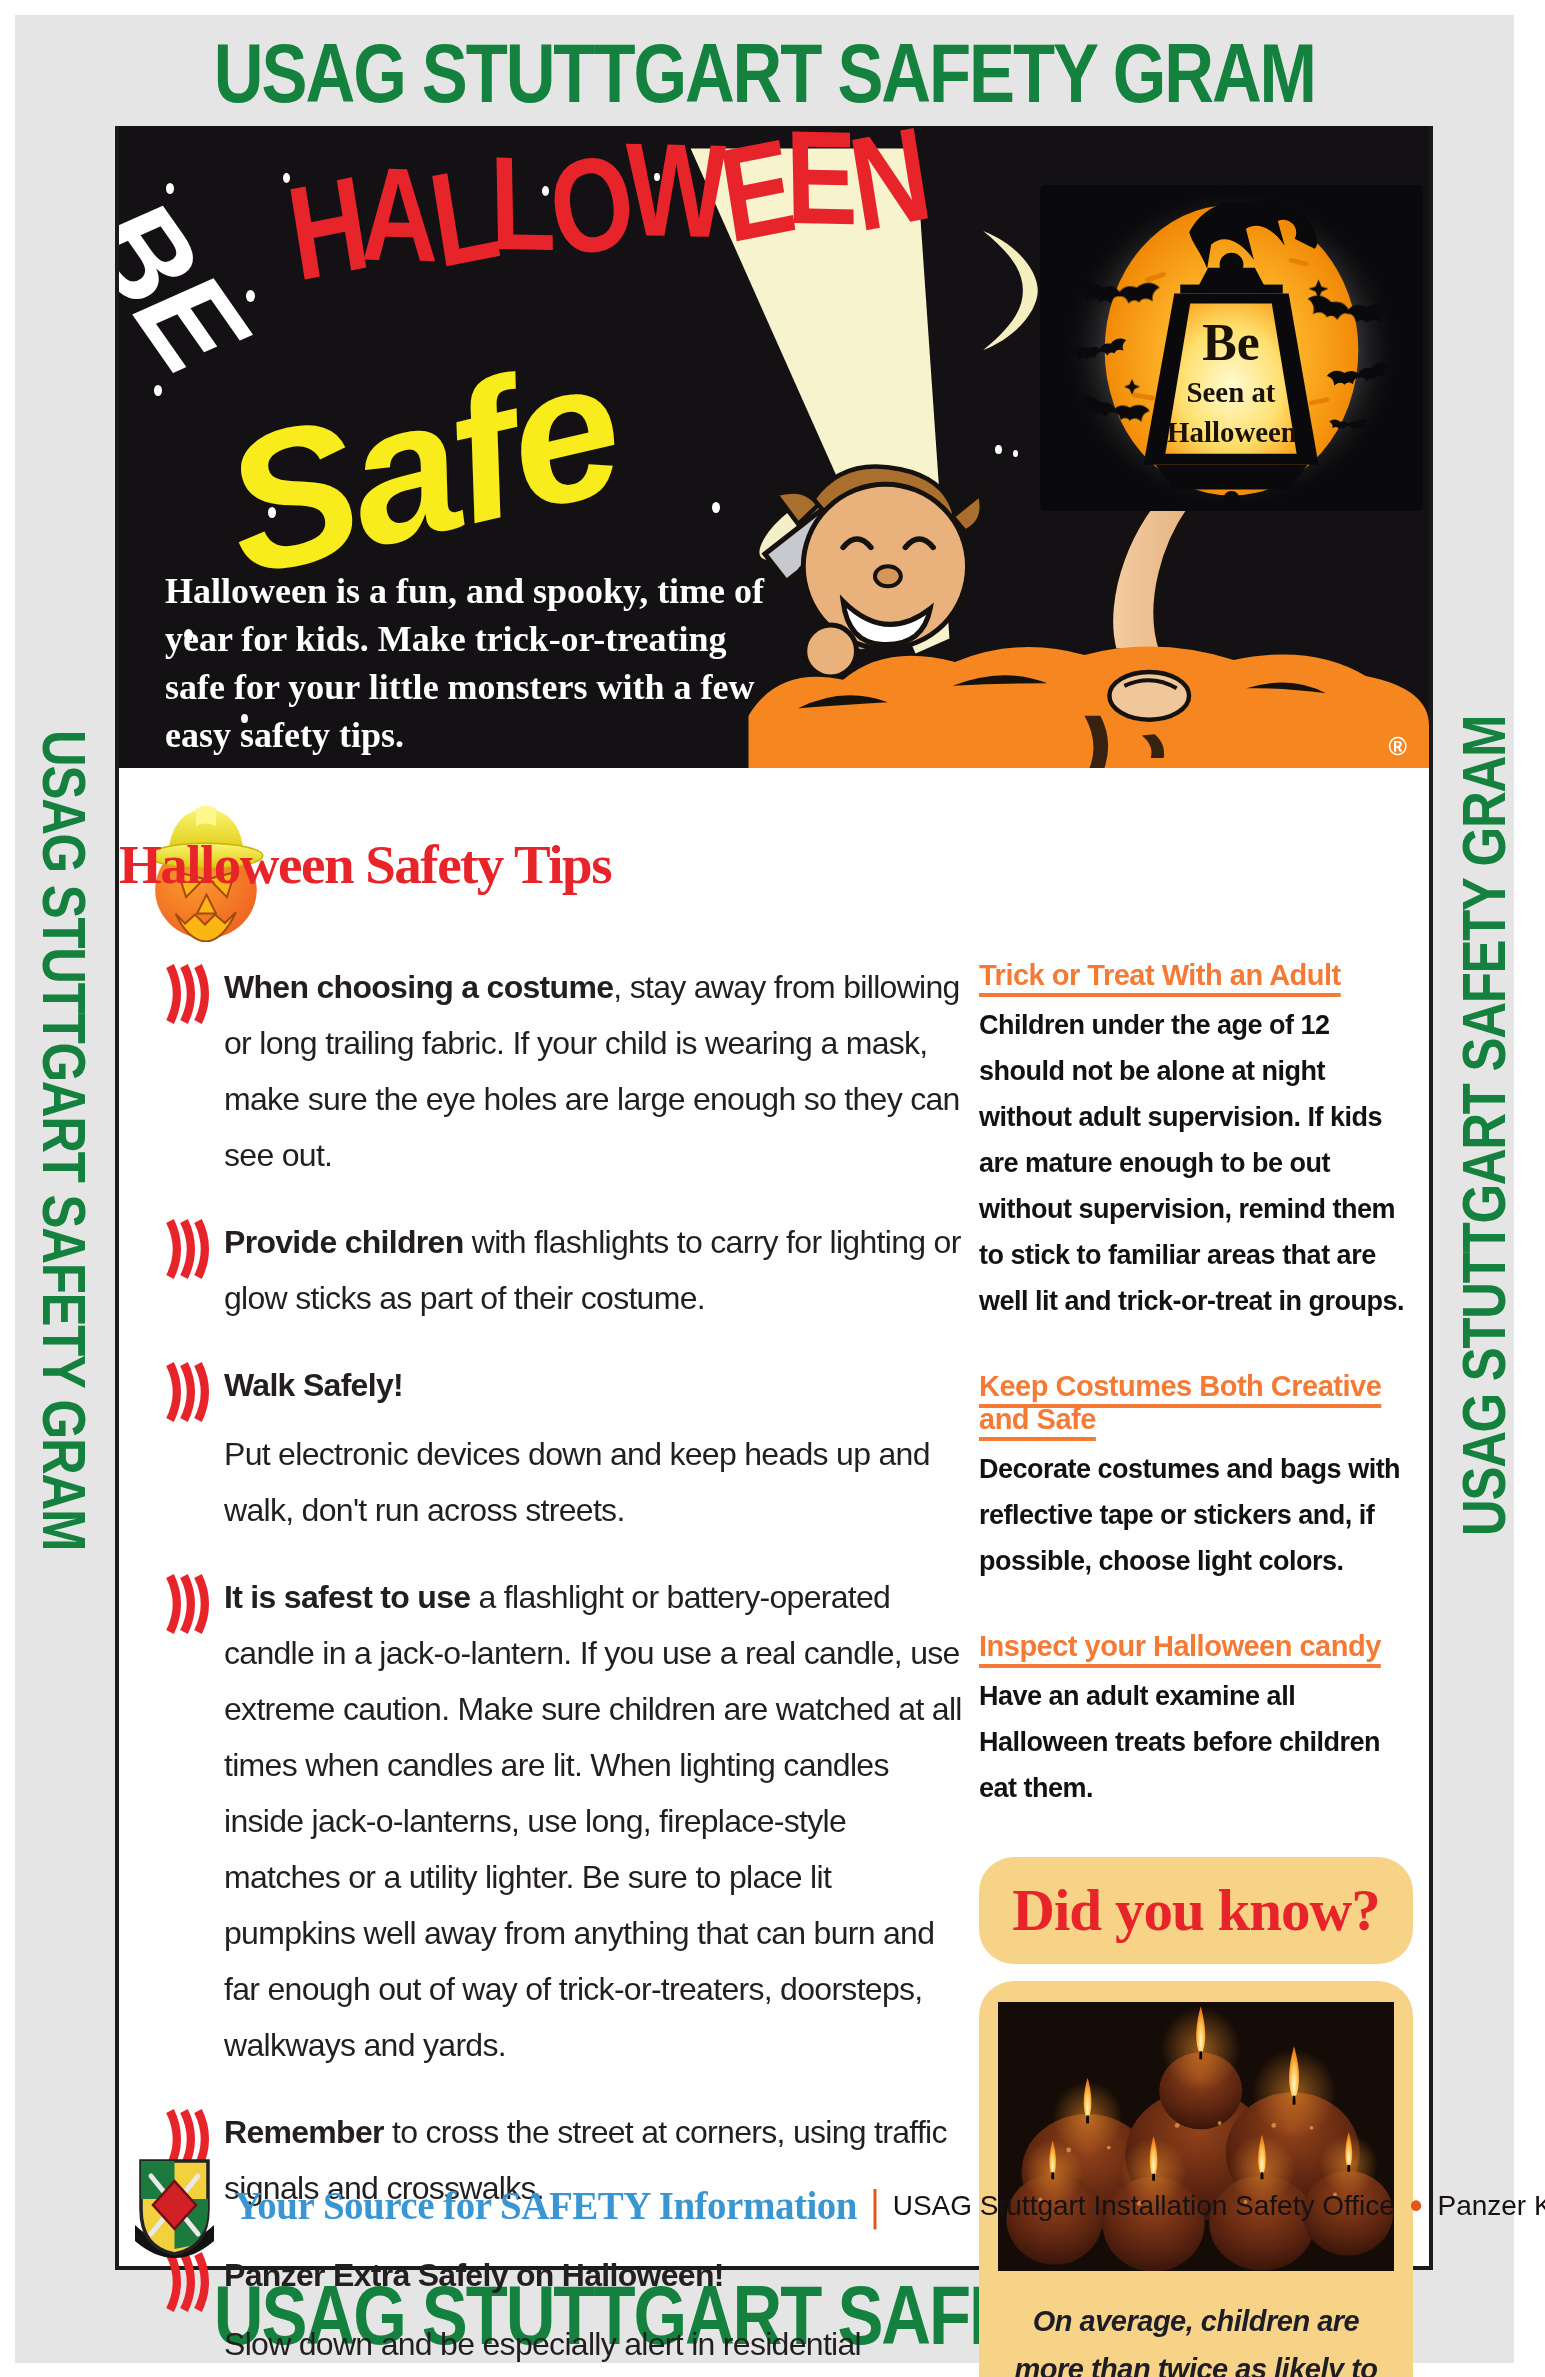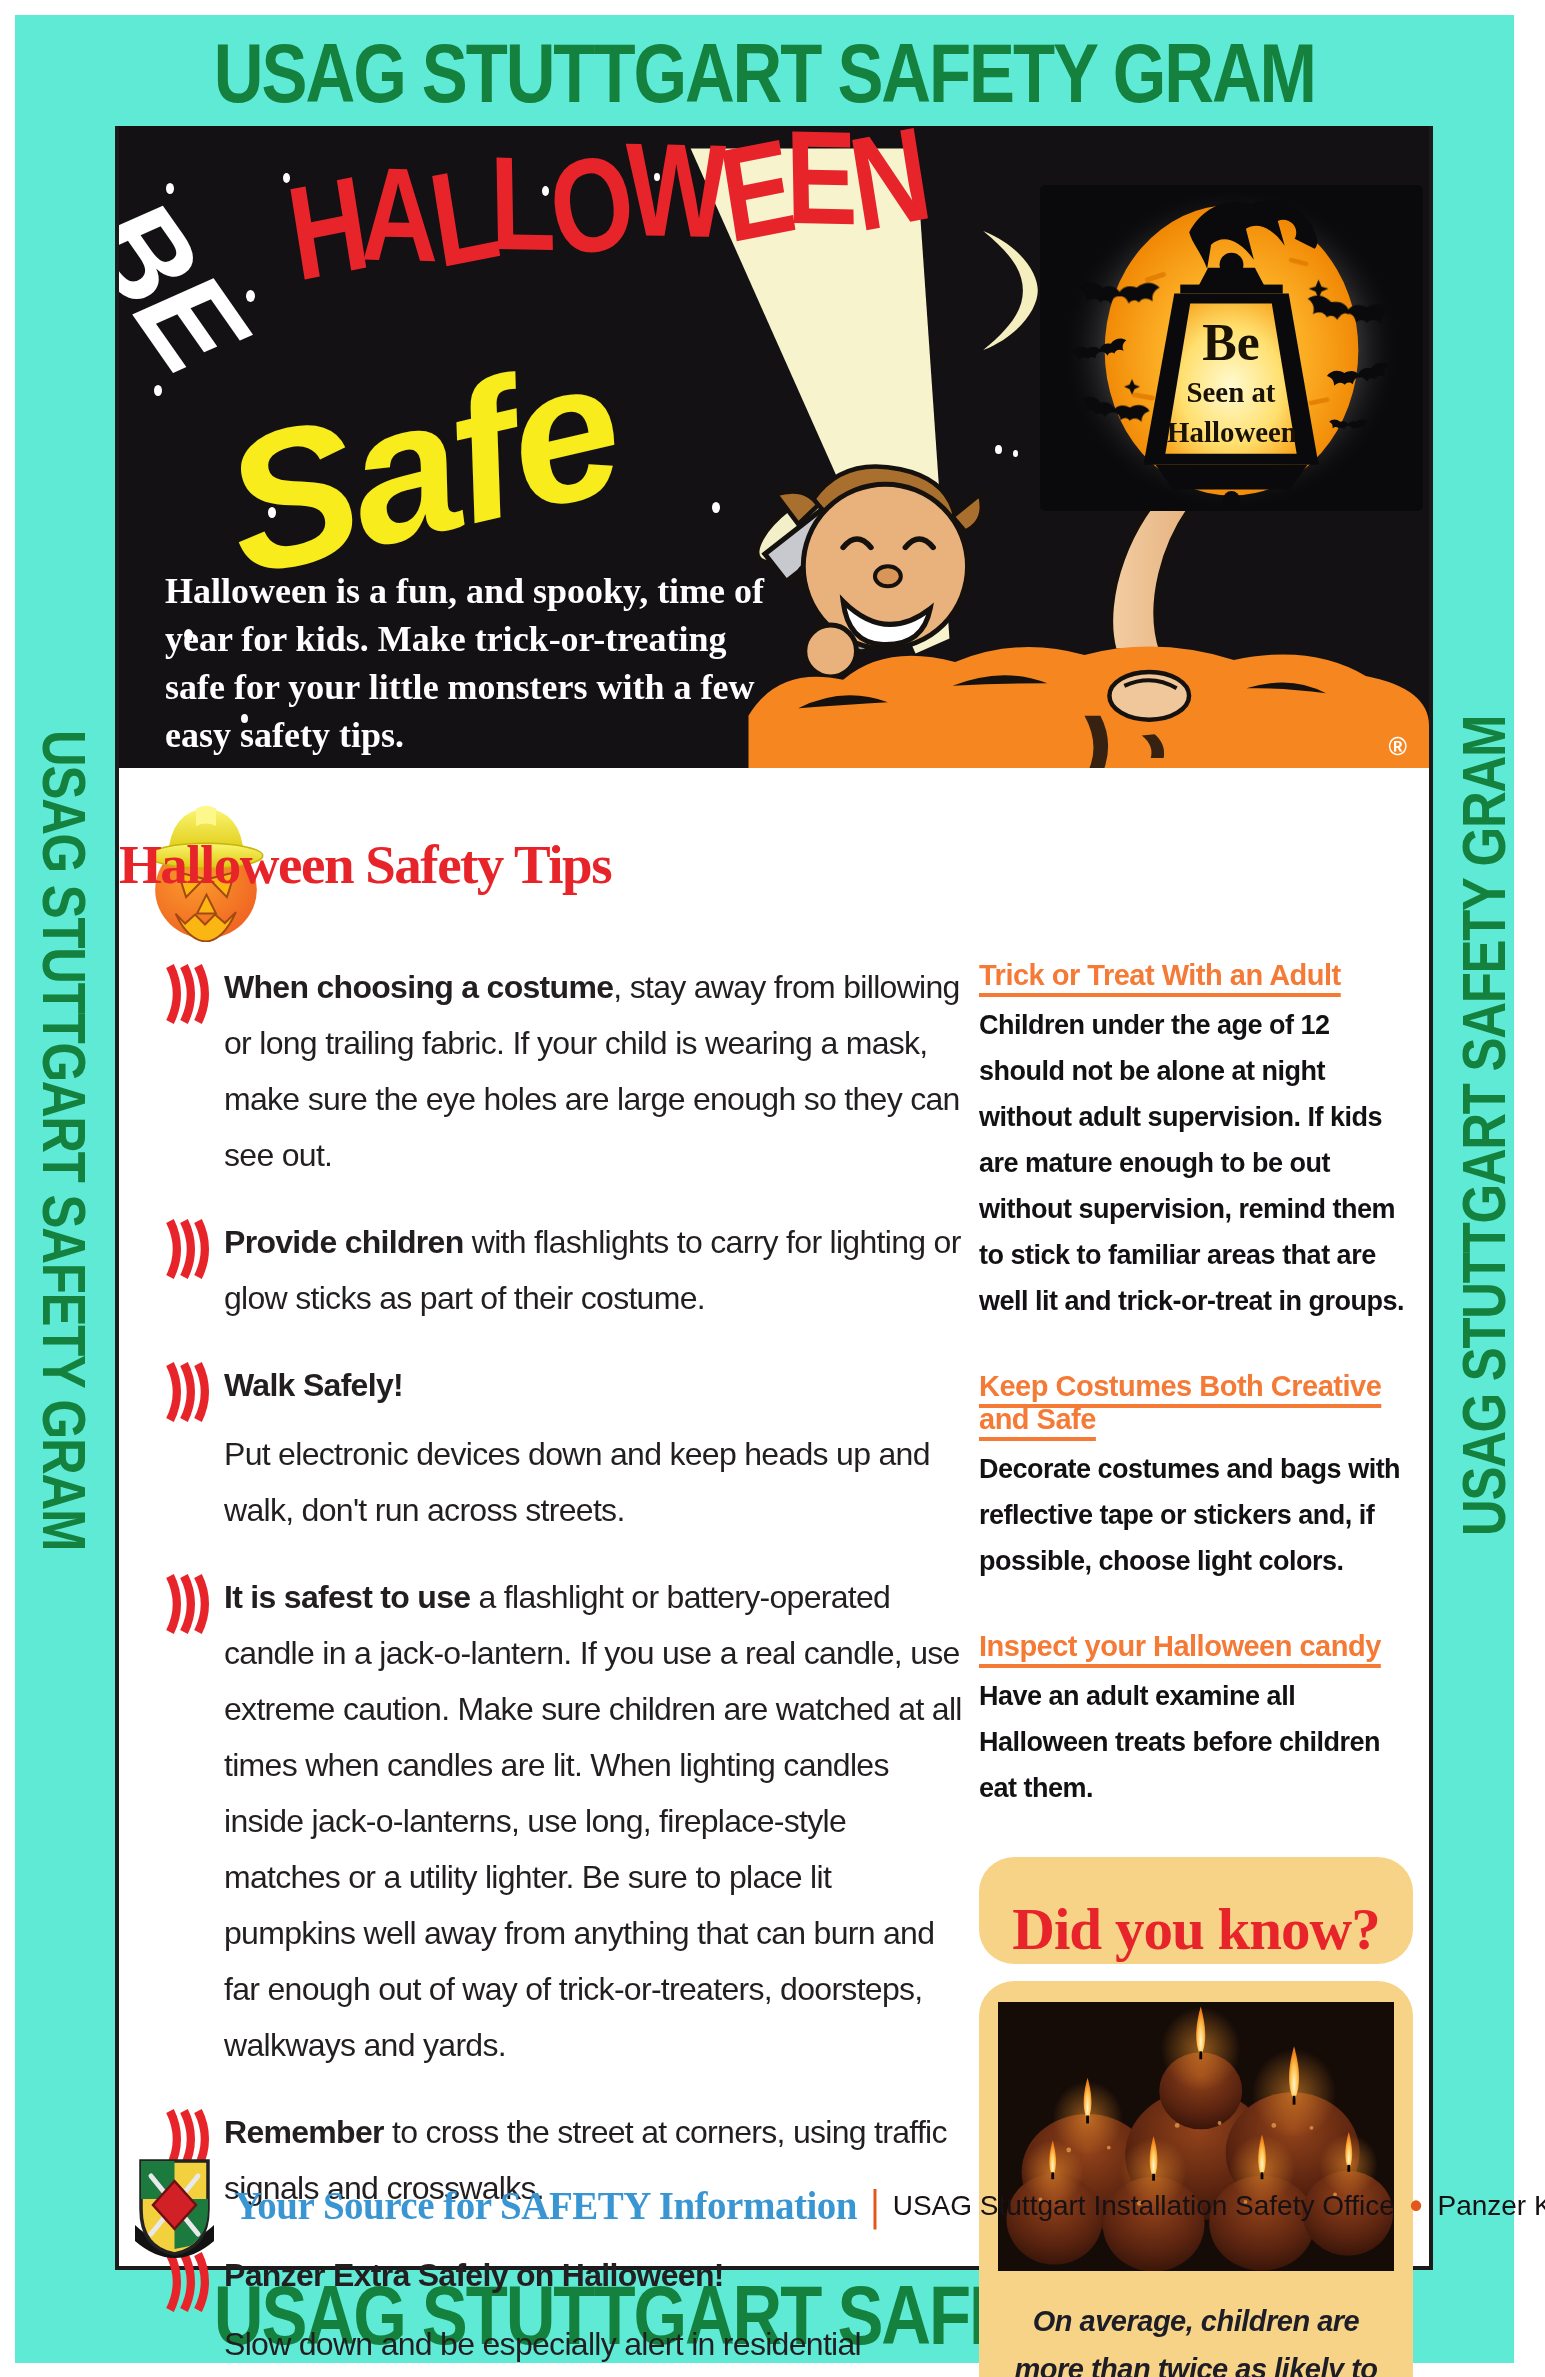--- a/index.html
+++ b/index.html
@@ -1,18 +1,18 @@
 <!DOCTYPE html>
 <html style="font-size:8px"><head>
 <meta charset="utf-8">
 <style>
   html,body{margin:0;padding:0;background:#ffffff;}
   .page{position:relative;width:1545px;height:2377px;background:#ffffff;overflow:hidden;
         font-family:"Liberation Sans",sans-serif;}
-  .poster{position:absolute;left:15px;top:15px;width:1499px;height:2348px;background:#5eead4;}
+  .poster{position:absolute;left:15px;top:15px;width:1499px;height:2348px;background:#e5e5e5;}
 
   
   .band{position:absolute;left:0;width:100%;display:flex;align-items:center;justify-content:center;}
   .band-top{top:0;height:117px;}
   .band-bottom{bottom:0;height:95px;}
   .band span{font-weight:bold;font-size:84px;color:#15813f;letter-spacing:-2.5px;white-space:nowrap;
              transform:scaleX(0.82);display:inline-block;}
 
   
   .vanchor{position:absolute;width:0;height:0;}
@@ -61,21 +61,21 @@
   .tip .chev{flex:0 0 47px;padding-top:5px;}
   .tip p{margin:0;flex:1;font-size:32px;line-height:56px;letter-spacing:-0.7px;color:#231f20;}
   .tip p b{letter-spacing:-0.7px;}
   .tip.block p b{display:block;margin-bottom:13px;}
 
   .section{margin:0 0 46px 0;}
   .section h3{margin:0 0 10px 0;color:#f47a36;font-size:29px;font-weight:bold;letter-spacing:-0.5px;
       text-decoration:underline;text-decoration-thickness:3.5px;text-underline-offset:8px;}
   .section p{margin:0;font-weight:bold;font-size:27px;line-height:46px;color:#141114;letter-spacing:-0.5px;}
 
-  .dyk-head{background:#f7d387;border-radius:35px;height:107px;display:flex;align-items:flex-end;justify-content:center;margin-top:24px;}
+  .dyk-head{background:#f7d387;border-radius:35px;height:107px;display:flex;align-items:center;justify-content:center;margin-top:24px;}
   .dyk-head h2{margin:0;color:#e8242b;font-family:"Liberation Serif",serif;font-weight:bold;font-size:59px;letter-spacing:-1px;}
   .dyk-body{background:#f7d387;border-radius:35px;margin-top:17px;padding:21px 19px 32px 19px;}
   .dyk-body svg{display:block;width:100%;height:269px;}
   .fact{margin:26px 3px 0 3px;text-align:center;font-weight:bold;font-style:italic;
       font-size:29px;line-height:48px;color:#1d1d28;letter-spacing:-0.5px;}
 
   
   .footer{position:absolute;left:11px;right:10px;bottom:3px;height:115px;display:flex;align-items:center;gap:15px;}
   .crest{flex:0 0 auto;}
   .src{color:#3a96d2;font-family:"Liberation Serif",serif;font-weight:bold;font-size:39px;letter-spacing:-0.5px;white-space:nowrap;}

